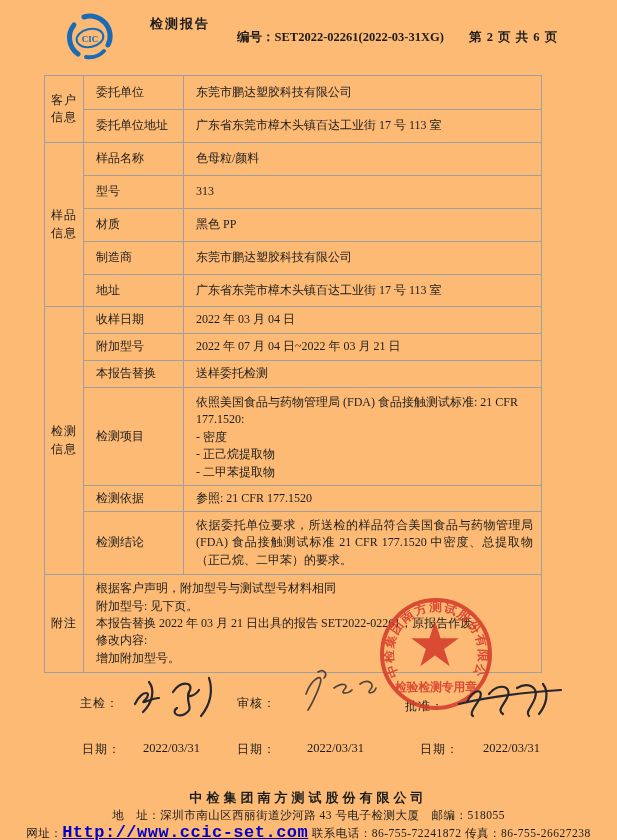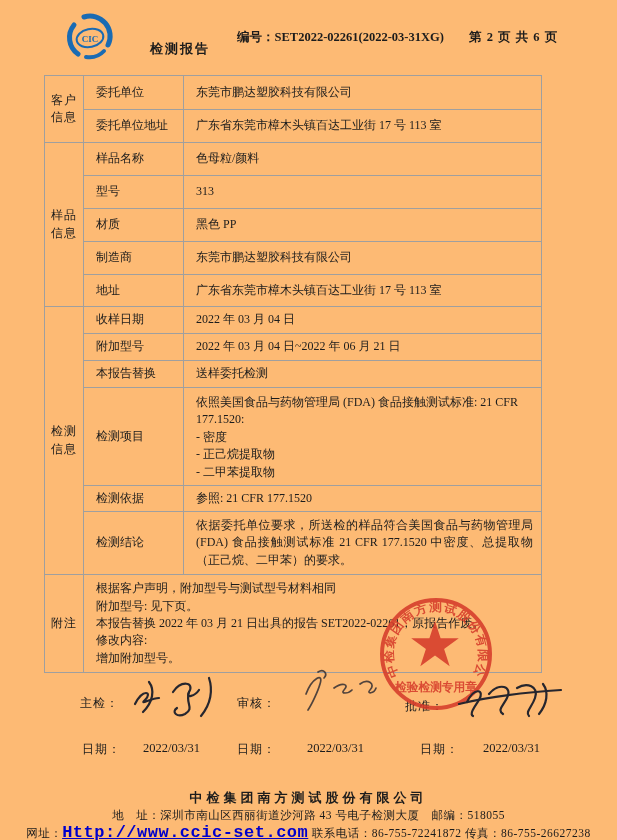--- a/index.html
+++ b/index.html
@@ -1,20 +1,20 @@
 <!DOCTYPE html>
 <html><head>
 <meta charset="utf-8">
 <style>
   html,body{margin:0;padding:0;background:#ffffff;}
   .page{position:relative;width:617px;height:840px;background:#fdba74;overflow:hidden;
         font-family:"Liberation Serif","DejaVu Serif",serif;color:#1c1c1c;}
   
   .hdr-logo{position:absolute;left:64px;top:11px;width:52px;height:52px;}
-  .hdr-title{position:absolute;left:150px;top:40px;font-size:13px;font-weight:bold;letter-spacing:2px;}
+  .hdr-title{position:absolute;left:150px;top:15px;font-size:13px;font-weight:bold;letter-spacing:2px;}
   .hdr-no{position:absolute;left:237px;top:29px;font-size:12.5px;font-weight:bold;}
   .hdr-page{position:absolute;left:469px;top:29px;font-size:12.5px;font-weight:bold;letter-spacing:1px;}
   
   table.report{position:absolute;left:44px;top:75px;width:497px;border-collapse:collapse;
                font-size:12px;table-layout:fixed;}
   table.report td{border:1px solid #9f9f9f;vertical-align:middle;line-height:1.45;}
   td.sec{text-align:center;white-space:pre-line;letter-spacing:1px;line-height:26px;}
   td.lab{padding-left:12px;}
   td.val{padding-left:12px;padding-right:8px;}
   .pre{white-space:pre-line;}
@@ -97,21 +97,21 @@
     </tr>
 
     <tr style="height:27px">
       <td class="sec" rowspan="6">检测
 信息</td>
       <td class="lab">收样日期</td>
       <td class="val">2022 年 03 月 04 日</td>
     </tr>
     <tr style="height:27px">
       <td class="lab">附加型号</td>
-      <td class="val">2022 年 03 月 04 日~2022 年 06 月 21 日</td>
+      <td class="val">2022 年 07 月 04 日~2022 年 03 月 21 日</td>
     </tr>
     <tr style="height:27px">
       <td class="lab">本报告替换</td>
       <td class="val">送样委托检测</td>
     </tr>
     <tr style="height:88px">
       <td class="lab">检测项目</td>
       <td class="val pre v-items">依照美国食品与药物管理局 (FDA) 食品接触测试标准: 21 CFR
 177.1520:
 - 密度

